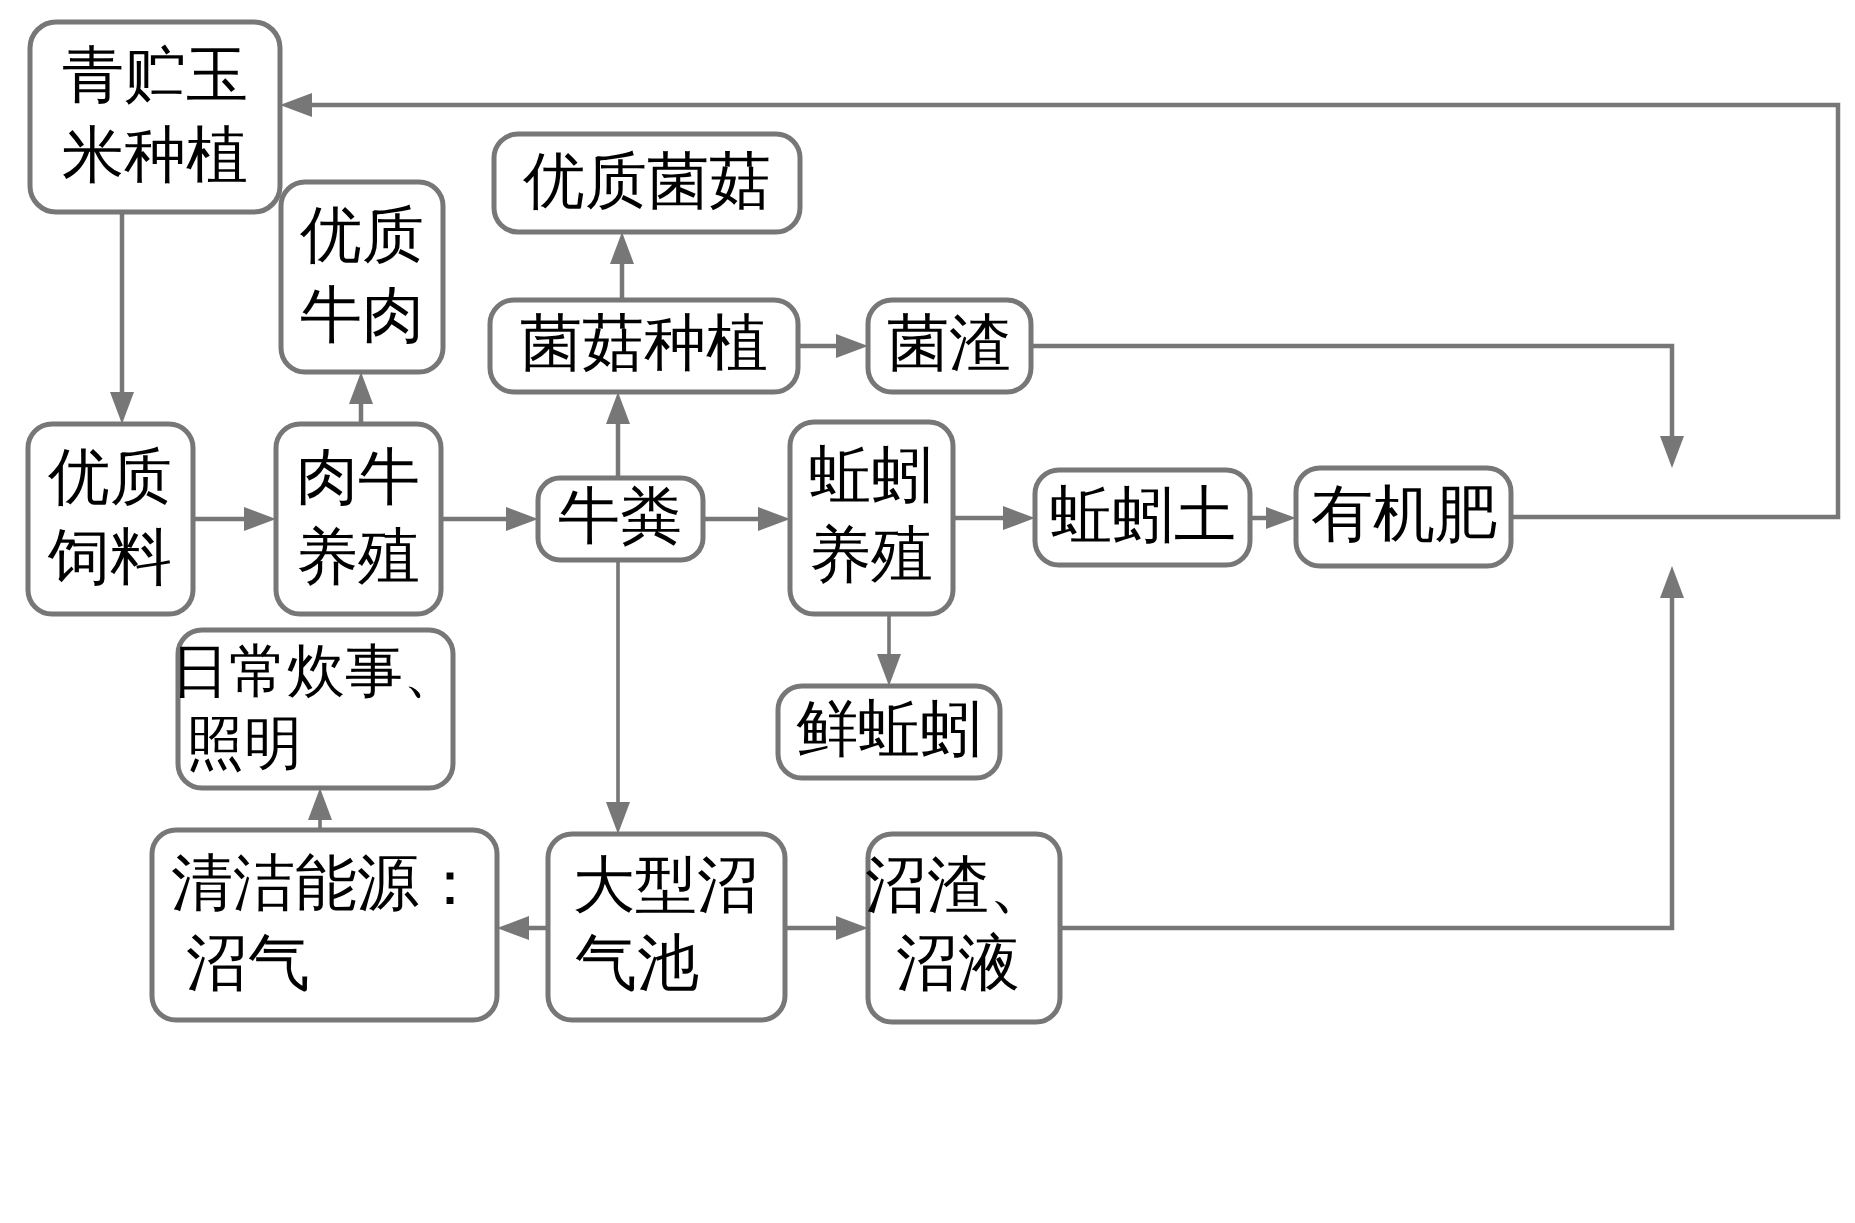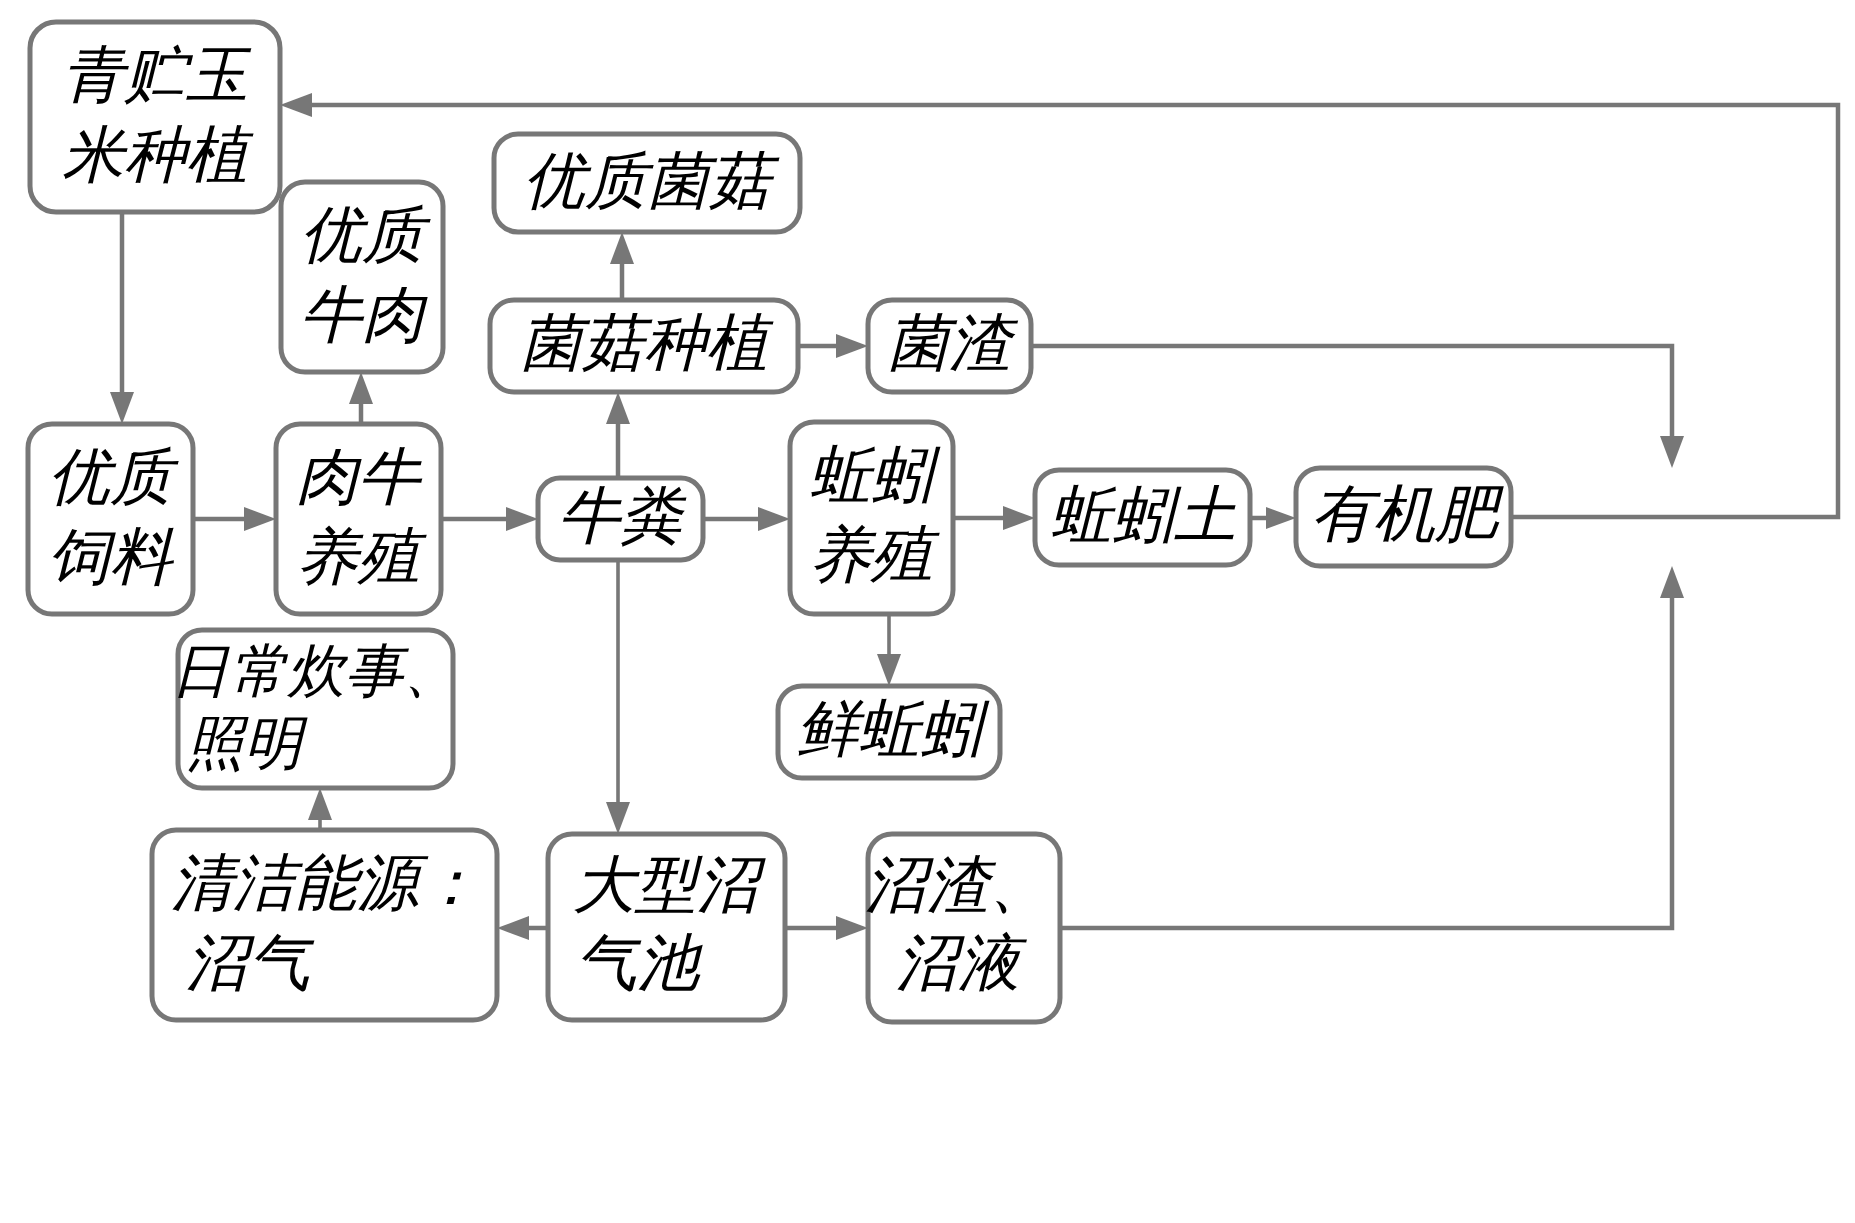--- a/index.html
+++ b/index.html
@@ -12,21 +12,20 @@
     width: 1855px;
     height: 1223px;
     font-family: "DejaVu Sans", "Liberation Sans", sans-serif;
     overflow: hidden;
   }
   #diagram-root {
     position: relative;
     width: 1855px;
     height: 1223px;
     background: #ffffff;
-    font-style: italic;
   }
   svg#flow-svg {
     position: absolute;
     top: 0;
     left: 0;
     width: 1855px;
     height: 1223px;
     display: block;
   }
   .node-box {

